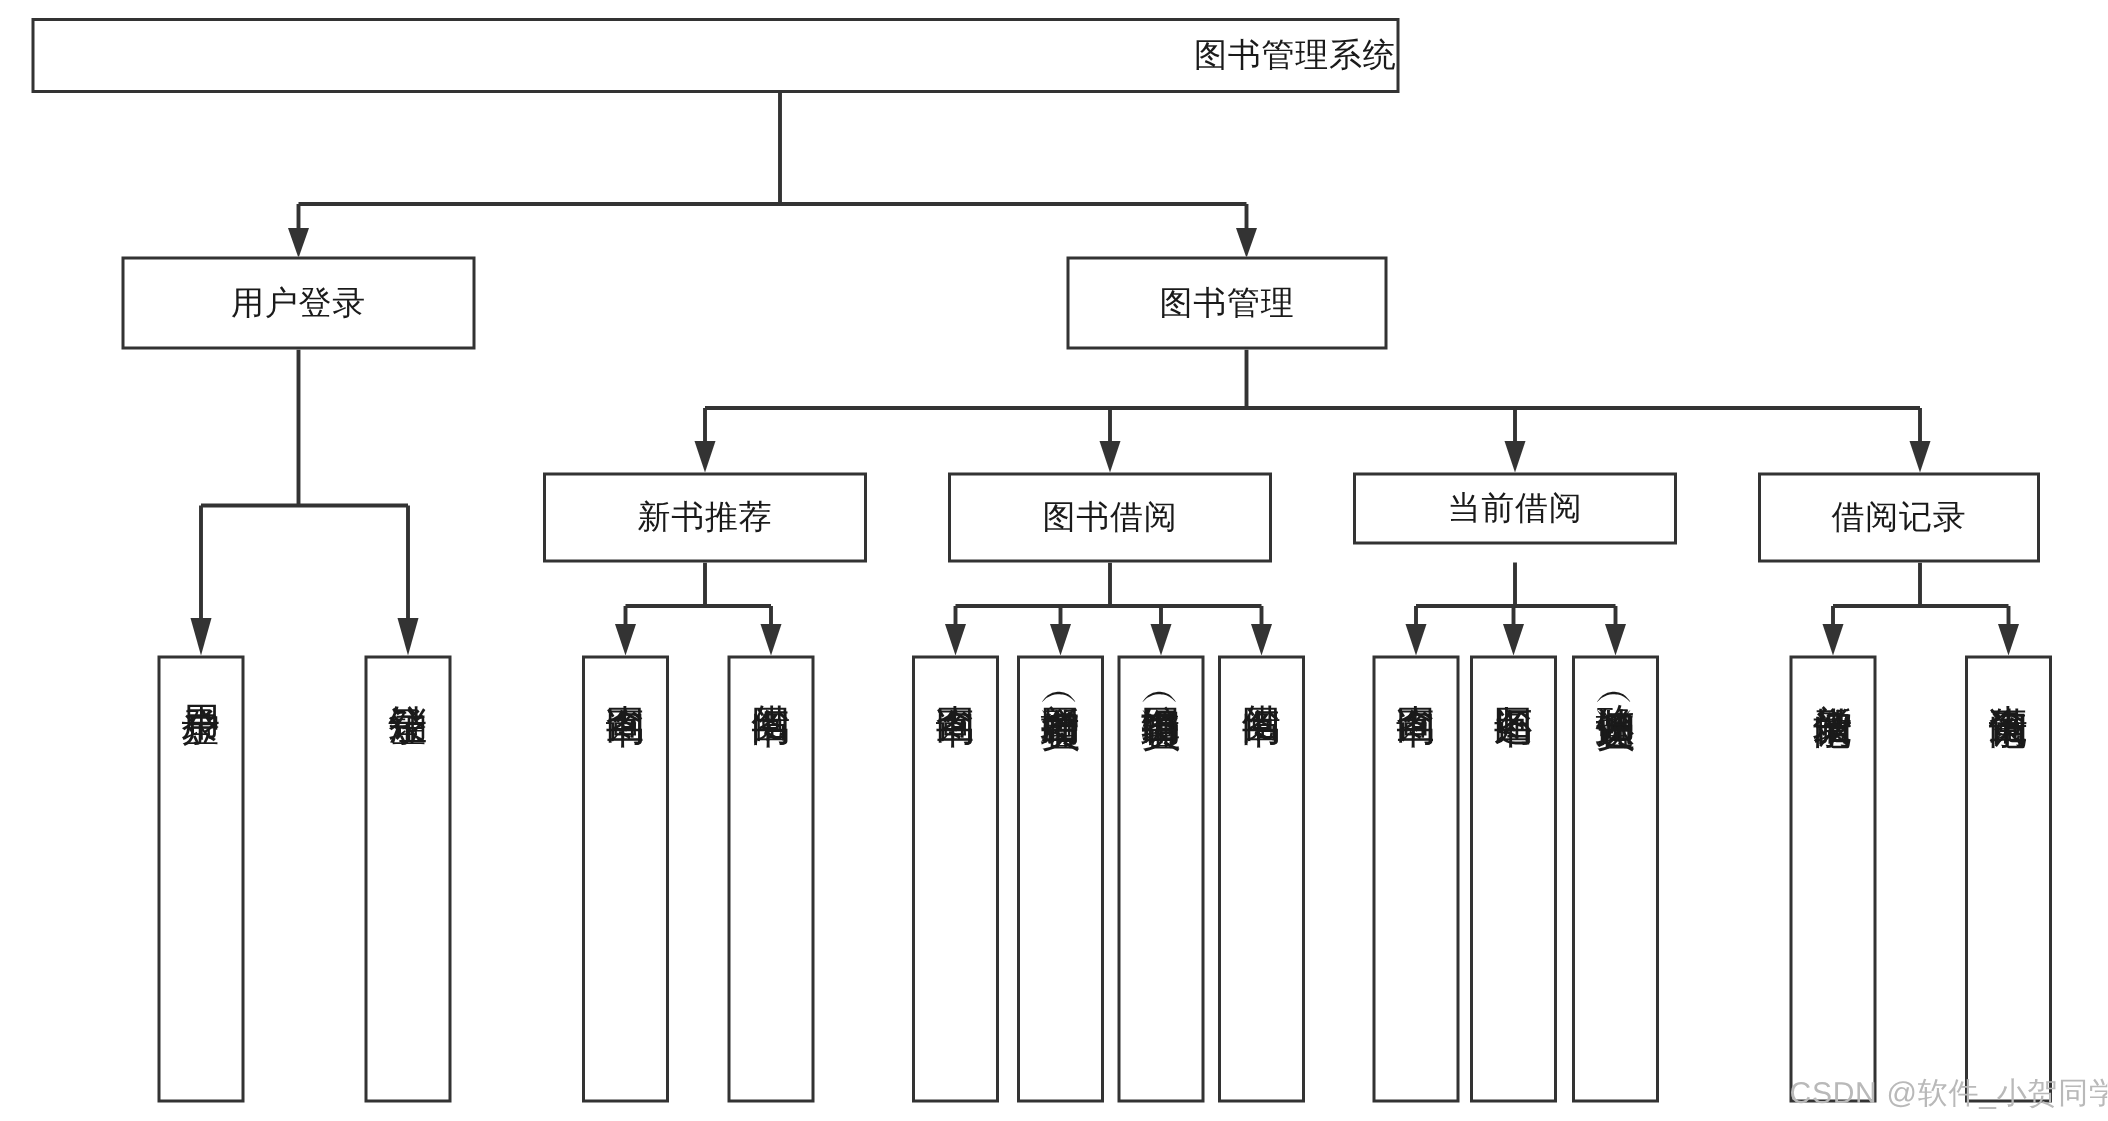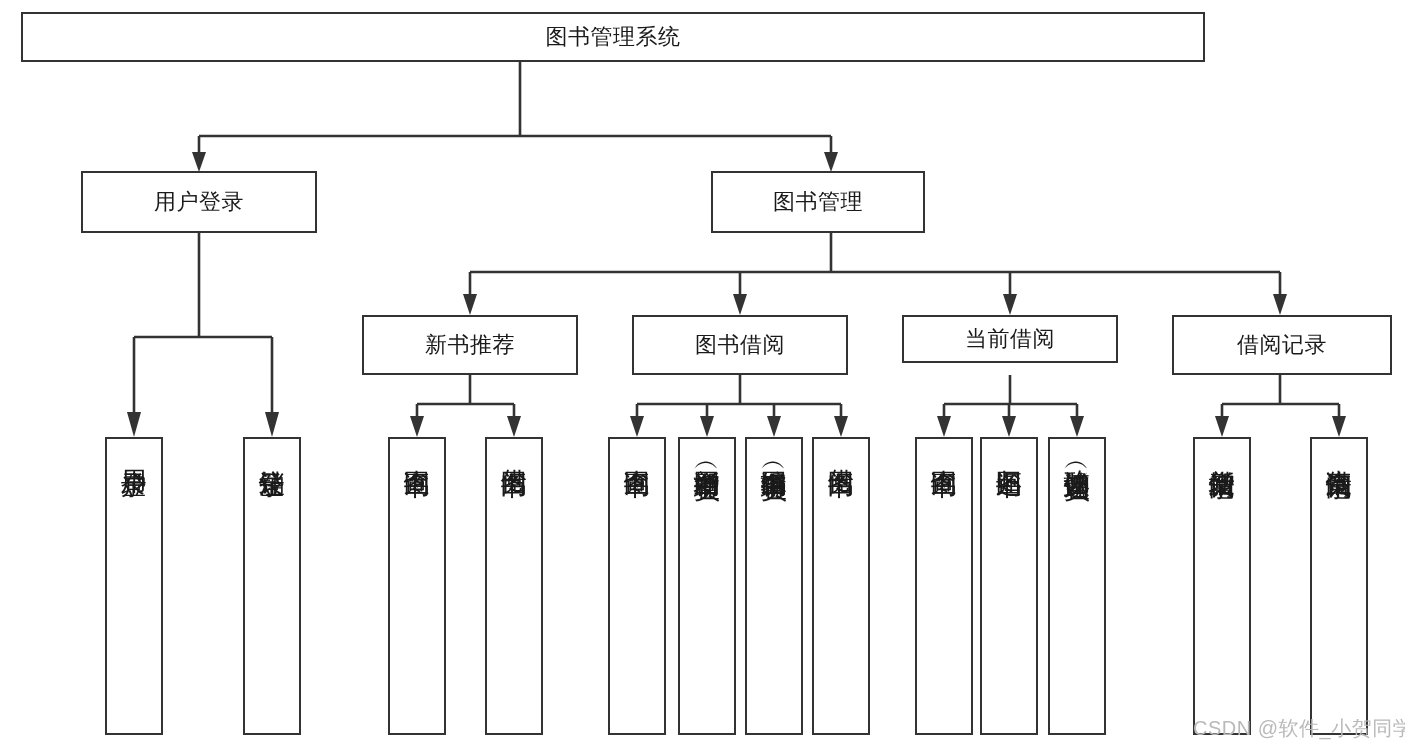--- a/index.html
+++ b/index.html
@@ -144,41 +144,41 @@
     <polygon class="arrowhead" points="1070,416 1084,416 1077,437"></polygon>
 
     <path class="wire" d="M1280,375 L1280,404"></path>
     <path class="wire" d="M1222,404 L1339,404"></path>
     <path class="wire" d="M1222,404 L1222,420"></path>
     <path class="wire" d="M1339,404 L1339,420"></path>
     <polygon class="arrowhead" points="1215,416 1229,416 1222,437"></polygon>
     <polygon class="arrowhead" points="1332,416 1346,416 1339,437"></polygon>
   </svg>
 
-  <div class="node horiz root" style="left:21px; top:12px; width:1184px; height:50px;">
+  <div class="node horiz root" style="left:21px; top:12px; width:912px; height:50px;justify-content:flex-end;">
     <span class="label">图书管理系统</span>
   </div>
 
   <div class="node horiz" style="left:81px; top:171px; width:236px; height:62px;">
     <span class="label">用户登录</span>
   </div>
   <div class="node horiz" style="left:711px; top:171px; width:214px; height:62px;">
     <span class="label">图书管理</span>
   </div>
 
   <div class="node horiz" style="left:362px; top:315px; width:216px; height:60px;">
     <span class="label">新书推荐</span>
   </div>
   <div class="node horiz" style="left:632px; top:315px; width:216px; height:60px;">
     <span class="label">图书借阅</span>
   </div>
   <div class="node horiz" style="left:902px; top:315px; width:216px; height:48px;">
     <span class="label">当前借阅</span>
   </div>
-  <div class="node horiz" style="left:1172px; top:315px; width:220px; height:60px;">
+  <div class="node horiz" style="left:1172px; top:315px; width:188px; height:60px;">
     <span class="label">借阅记录</span>
   </div>
 
   <div class="node vert" style="left:105px; top:437px; width:58px; height:298px;">
     <span class="label">用户登录</span>
   </div>
   <div class="node vert" style="left:243px; top:437px; width:58px; height:298px;">
     <span class="label">注销登录</span>
   </div>
 

